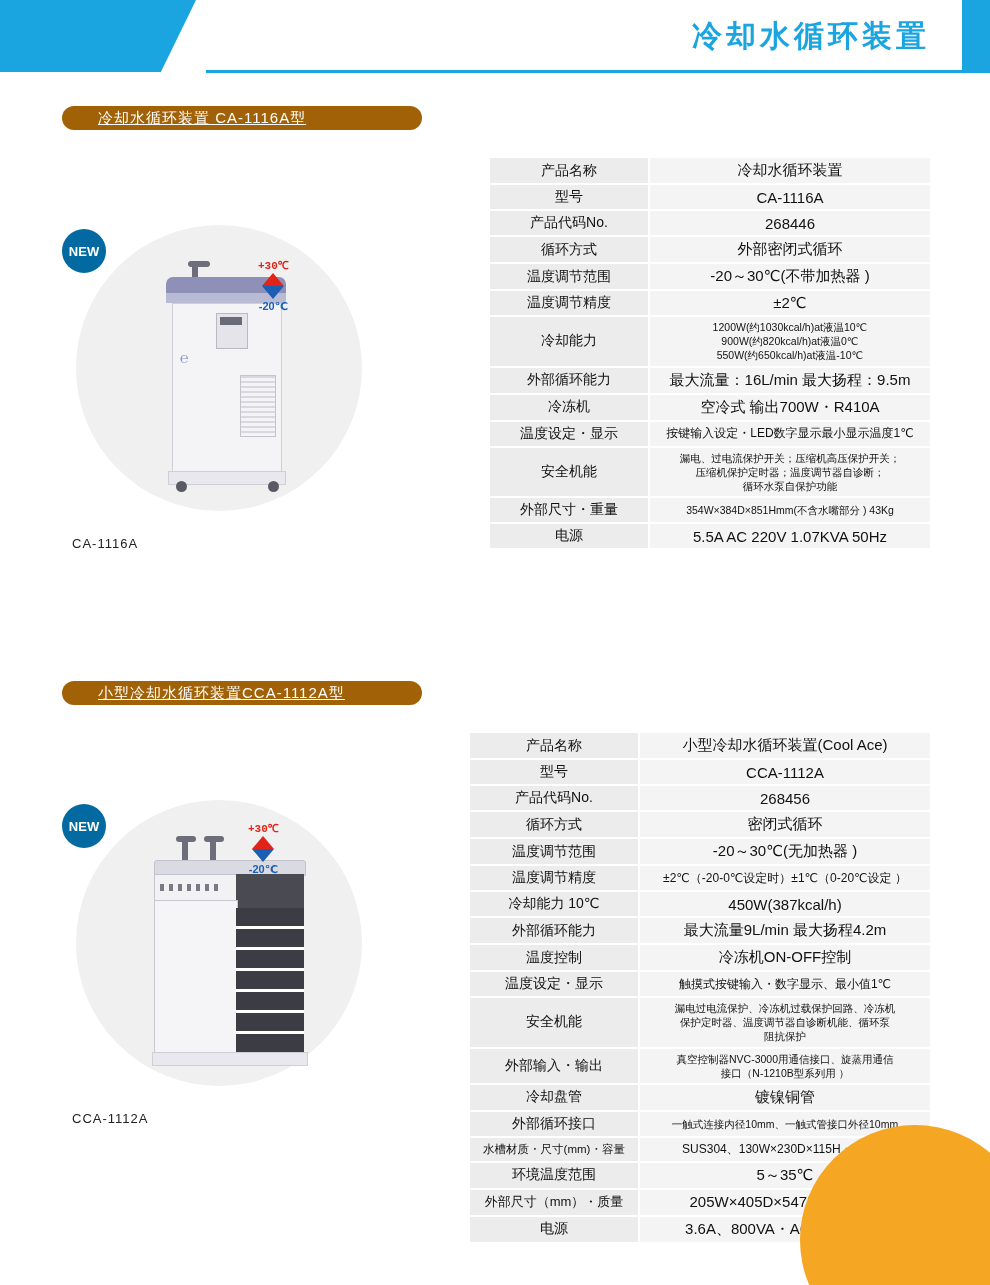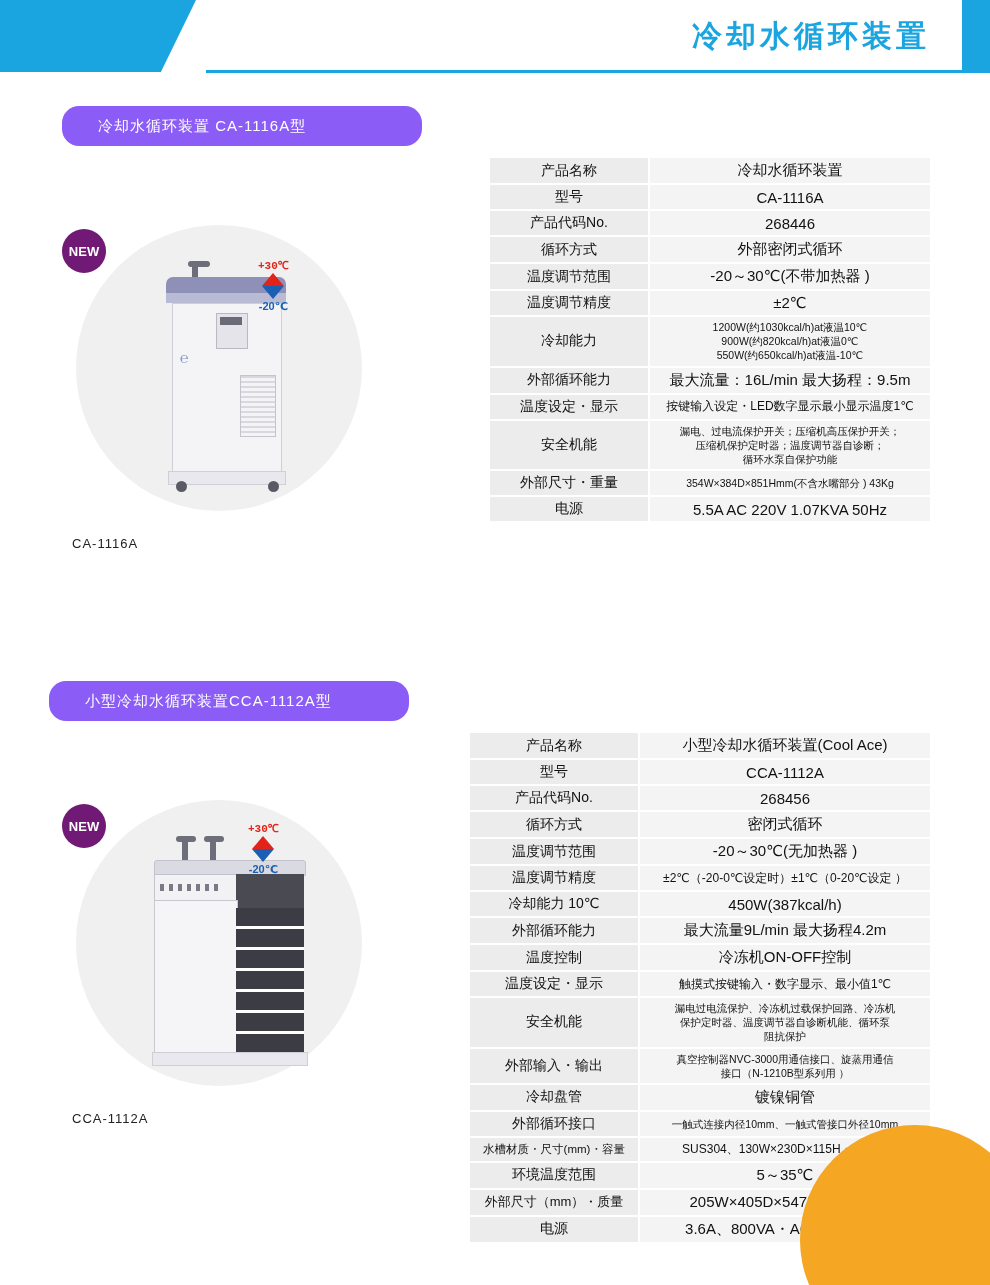--- a/index.html
+++ b/index.html
@@ -29,38 +29,38 @@
     position:absolute;left:206px;top:70px;width:784px;height:3px;background:#1ba5e0;
   }
   .header-title{
     position:absolute;right:60px;top:16px;
     font-size:30px;letter-spacing:4px;color:#1ba5e0;font-weight:bold;
     font-family:"DejaVu Serif","Liberation Serif",serif;
   }
 
   
   .pill{
-    position:absolute;height:40px;width:360px;border-radius:17px;background:#8b5cf6;
+    position:absolute;height:24px;width:360px;border-radius:17px;background:#a16207;
     color:#ffffff;font-size:15px;display:flex;align-items:center;padding-left:36px;
-    box-sizing:border-box;letter-spacing:1px;
+    box-sizing:border-box;letter-spacing:1px;text-decoration:underline;
   }
   #pill1{left:62px;top:106px;}
-  #pill2{left:49px;top:681px;}
+  #pill2{left:62px;top:681px;}
 
   
   .photo-wrap{position:absolute;}
   #photo1{left:62px;top:215px;width:320px;height:330px;}
   #photo2{left:62px;top:790px;width:320px;height:330px;}
   .photo-bg{
     position:absolute;left:14px;top:10px;width:286px;height:286px;border-radius:50%;
     background:#f0f0f0;
   }
   .new-badge{
     position:absolute;left:0px;top:14px;width:44px;height:44px;border-radius:50%;
-    background:#701a75;color:#fff;font-size:13px;font-weight:bold;
+    background:#0369a1;color:#fff;font-size:13px;font-weight:bold;
     display:flex;align-items:center;justify-content:center;z-index:6;
   }
   .caption{
     position:absolute;left:10px;bottom:-6px;width:240px;text-align:left;
     font-size:13px;color:#222;letter-spacing:1px;
   }
   
   .temp-group{position:absolute;z-index:6;}
   .temp-hi{font-size:11px;color:#e2231a;font-weight:bold;font-family:Liberation Mono, monospace;}
   .temp-lo{font-size:11px;color:#1a5fb4;font-weight:bold;}
@@ -201,20 +201,24 @@
       </tr>
       <tr>
         <td class="k">冷却能力</td>
         <td class="v v-small">1200W(约1030kcal/h)at液温10℃<br>900W(约820kcal/h)at液温0℃<br>550W(约650kcal/h)at液温-10℃</td>
       </tr>
       <tr>
         <td class="k">外部循环能力</td>
         <td class="v v-big">最大流量：16L/min 最大扬程：9.5m</td>
       </tr>
       <tr>
+        <td class="k">冷冻机</td>
+        <td class="v v-big">空冷式 输出700W・R410A</td>
+      </tr>
+      <tr>
         <td class="k">温度设定・显示</td>
         <td class="v v-mid">按键输入设定・LED数字显示最小显示温度1℃</td>
       </tr>
       <tr>
         <td class="k">安全机能</td>
         <td class="v v-small">漏电、过电流保护开关；压缩机高压保护开关；<br>压缩机保护定时器；温度调节器自诊断；<br>循环水泵自保护功能</td>
       </tr>
       <tr>
         <td class="k">外部尺寸・重量</td>
         <td class="v v-small">354W×384D×851Hmm(不含水嘴部分 ) 43Kg</td>

